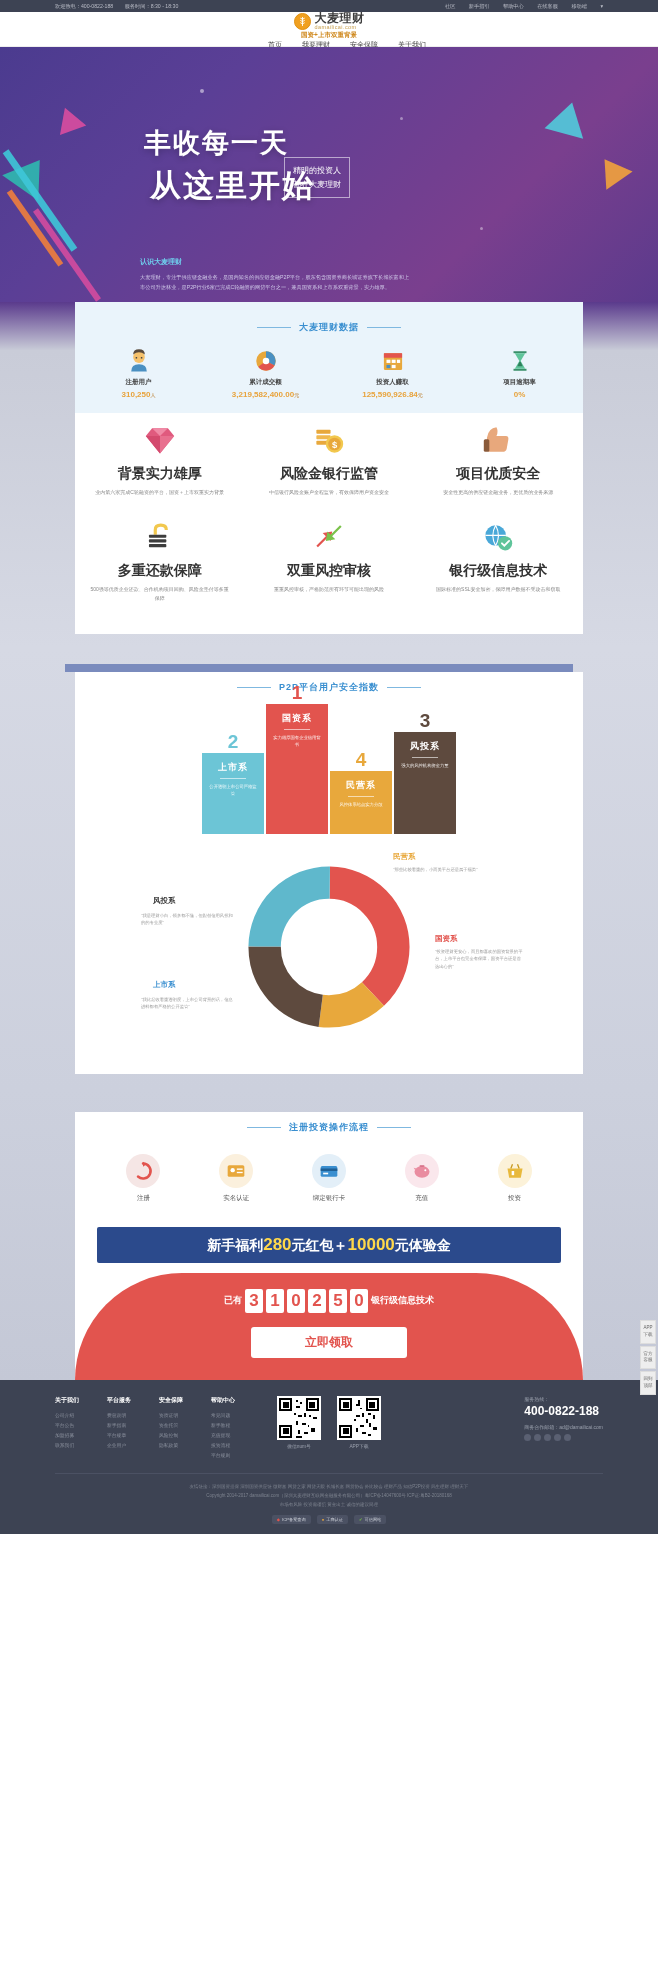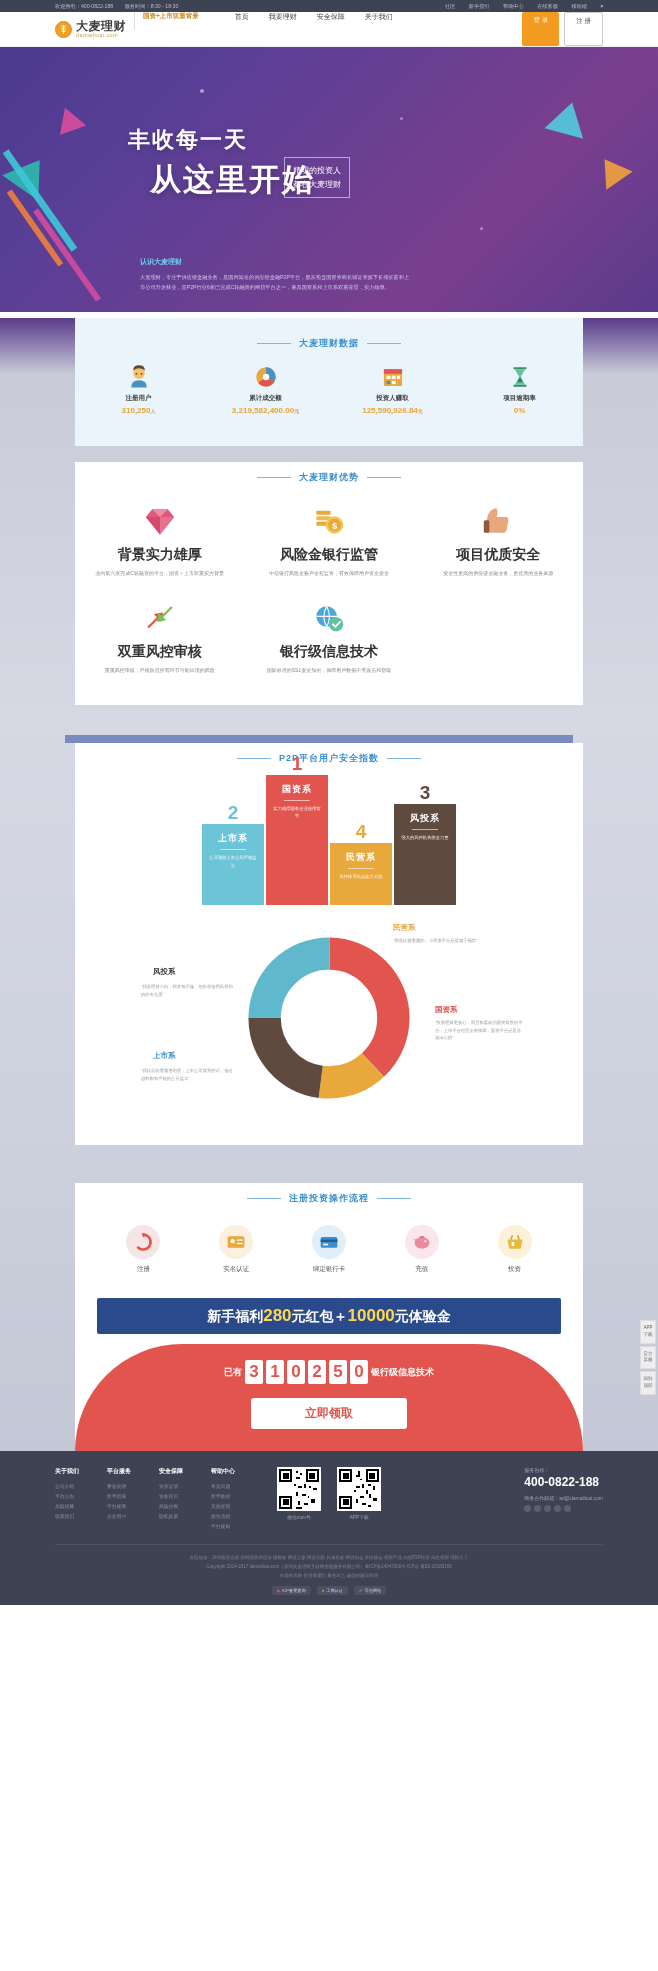--- a/index.html
+++ b/index.html
@@ -9,22 +9,22 @@
   }
   .page { width:658px; position:relative; overflow:hidden; }
 
   
   .topbar { background:#3d4353; height:12px; display:flex; align-items:center;
             justify-content:space-between; padding:0 55px; font-size:5.2px; color:#b9bcc6; }
   .topbar .tb-left span { margin-right:10px; }
   .topbar .tb-right span { margin-left:12px; }
 
   
-  .header { background:#fff; height:35px; display:flex; padding:0 55px;
-            border-bottom:1px solid #eee; }
+  .header { background:#fff; height:35px; display:flex; align-items:center; padding:0 55px;
+            border-bottom:1px solid #eee;flex-direction:column; }
   .logo { display:flex; align-items:center; }
   .logo-mark { width:17px; height:17px; border-radius:50%; background:#f0a020;
                display:flex; align-items:center; justify-content:center; margin-right:4px;
                border:1.5px solid #e09010; }
   .logo-mark svg { width:11px; height:11px; }
   .logo-text { line-height:1; }
   .logo-cn { font-size:12px; font-weight:bold; color:#3d3d3d; letter-spacing:.5px; }
   .logo-en { font-size:5.5px; color:#c8a050; letter-spacing:.4px; margin-top:1px; }
   .logo-div { width:1px; height:18px; background:#ddd; margin:0 8px; }
   .tagline { font-size:6.5px; color:#d08a20; font-weight:bold; }
@@ -34,35 +34,35 @@
   .btn-login { background:#f29b20; color:#fff; font-size:6.5px; padding:4px 11px; border-radius:2px; }
   .btn-reg { background:#fff; color:#555; font-size:6.5px; padding:4px 11px;
              border:1px solid #ccc; border-radius:2px; }
 
   
   .hero { position:relative; height:265px; overflow:hidden;
           background:linear-gradient(135deg,#4b3b8f 0%,#5b3f96 28%,#6a3f92 50%,#7a3f8e 72%,#5a3a8c 100%); }
   .hero .shape { position:absolute; }
   .tri { width:0; height:0; }
   .hero-title { position:absolute; left:128px; top:78px; width:230px; }
-  .ht-l1 { font-size:22px; font-weight:bold; color:#fff; letter-spacing:2px;
-           text-shadow:0 2px 6px rgba(0,0,0,.25); }
+  .ht-l1 { font-size:27px; font-weight:bold; color:#fff; letter-spacing:2px;
+           text-shadow:0 2px 6px rgba(0,0,0,.25);margin-left:16px; }
   .ht-l2 { font-size:31px; font-weight:bold; color:#fff; letter-spacing:2px; margin-top:4px;
            margin-left:22px; text-shadow:0 2px 6px rgba(0,0,0,.25); }
   .hero-sub { position:absolute; left:284px; top:110px; border:1px solid rgba(255,255,255,.55);
               padding:6px 8px; font-size:8px; color:#fff; line-height:1.7; text-align:center; }
 
   .intro { position:absolute; left:140px; top:210px; width:270px; }
   .intro-h { font-size:7px; font-weight:bold; color:#6fd0ee; margin-bottom:5px; }
   .intro-p { font-size:5.2px; color:#cfc8e8; line-height:2.0; }
 
   
   .panel-wrap { position:relative; background:#fff; }
   .white-card { background:#fff; margin:0 75px; padding-bottom:18px; position:relative; z-index:3; }
-  .data-card { background:#eaf4fb; margin:16px 75px; position:relative; z-index:3; padding:10px 0 31px; }
+  .data-card { background:#eaf4fb; margin:0 75px; position:relative; z-index:3; padding:10px 0 14px; }
   .sec-title { display:flex; align-items:center; justify-content:center; gap:8px; padding:9px 0 10px; }
   .sec-title .ln { width:34px; height:1px; background:#7fb8e0; }
   .sec-title .tx { font-size:9px; font-weight:bold; color:#3a8fd0; letter-spacing:1px; }
   .stats { display:flex; }
   .stat { flex:1; text-align:center; }
   .stat .ico { height:34px; display:flex; align-items:center; justify-content:center; }
   .stat .lb { font-size:6.5px; color:#444; font-weight:bold; margin-bottom:3px; }
   .stat .vl { font-size:8px; color:#e8a33c; font-weight:bold; }
   .stat .vl i { font-size:5px; font-style:normal; color:#c9a06a; }
 
@@ -285,25 +285,20 @@
           </div>
           <div class="lb">项目逾期率</div>
           <div class="vl">
             <span>0%</span><i></i>
           </div>
         </div>
       </div>
     </div>
 
     <div class="white-card">
-      <div class="sec-title">
-        <span class="ln"></span>
-        <span class="tx">大麦理财优势</span>
-        <span class="ln"></span>
-      </div>
       <div class="adv-grid">
         <div class="adv">
           <div class="ico">
             <svg width="32" height="30" viewBox="0 0 40 38">
               <path d="M10 4 L30 4 L38 14 L20 36 L2 14 z" fill="#e05a7e"></path>
               <path d="M10 4 L20 14 L30 4 z" fill="#f08aa6"></path>
               <path d="M2 14 L20 14 L20 36 z" fill="#d44a6e"></path>
               <path d="M20 14 L38 14 L20 36 z" fill="#e8708f"></path>
             </svg>
           </div>
@@ -326,20 +321,32 @@
         </div>
         <div class="adv">
           <div class="ico">
             <svg width="32" height="30" viewBox="0 0 40 38">
               <path d="M6 16 q2 -12 12 -13 q3 5 0 11 l12 0 q4 0 3 5 l-2 11 q-1 4 -5 4 l-16 0 q-4 0 -4 -4 z" fill="#e8a87c"></path>
               <rect x="2" y="18" width="7" height="16" rx="2" fill="#8a5a3a"></rect>
             </svg>
           </div>
           <div class="t">项目优质安全</div>
           <div class="d">安全性更高的供应链金融业务，更优质的业务来源</div>
+        </div>
+        <div class="adv">
+          <div class="ico">
+            <svg width="32" height="30" viewBox="0 0 40 38">
+              <path d="M14 16 L14 10 q0 -6 7 -6 q7 0 7 6" stroke="#f2c84e" stroke-width="4" fill="none"></path>
+              <rect x="6" y="16" width="22" height="4" rx="1" fill="#3d3d3d"></rect>
+              <rect x="6" y="22" width="22" height="4" rx="1" fill="#3d3d3d"></rect>
+              <rect x="6" y="28" width="22" height="4" rx="1" fill="#3d3d3d"></rect>
+            </svg>
+          </div>
+          <div class="t">多重还款保障</div>
+          <div class="d">500强等优质企业还款、合作机构项目回购、风险金垫付等多重保障</div>
         </div>
         <div class="adv">
           <div class="ico">
             <svg width="32" height="30" viewBox="0 0 40 38">
               <path d="M4 30 L16 18 L12 14 L24 12 L22 24 L18 20 L6 32 z" fill="#e2544e"></path>
               <path d="M36 6 L24 18 L28 22 L16 24 L18 12 L22 16 L34 4 z" fill="#7ac24a"></path>
             </svg>
           </div>
           <div class="t">双重风控审核</div>
           <div class="d">重重风控审核，严格防范所有环节可能出现的风险</div>

